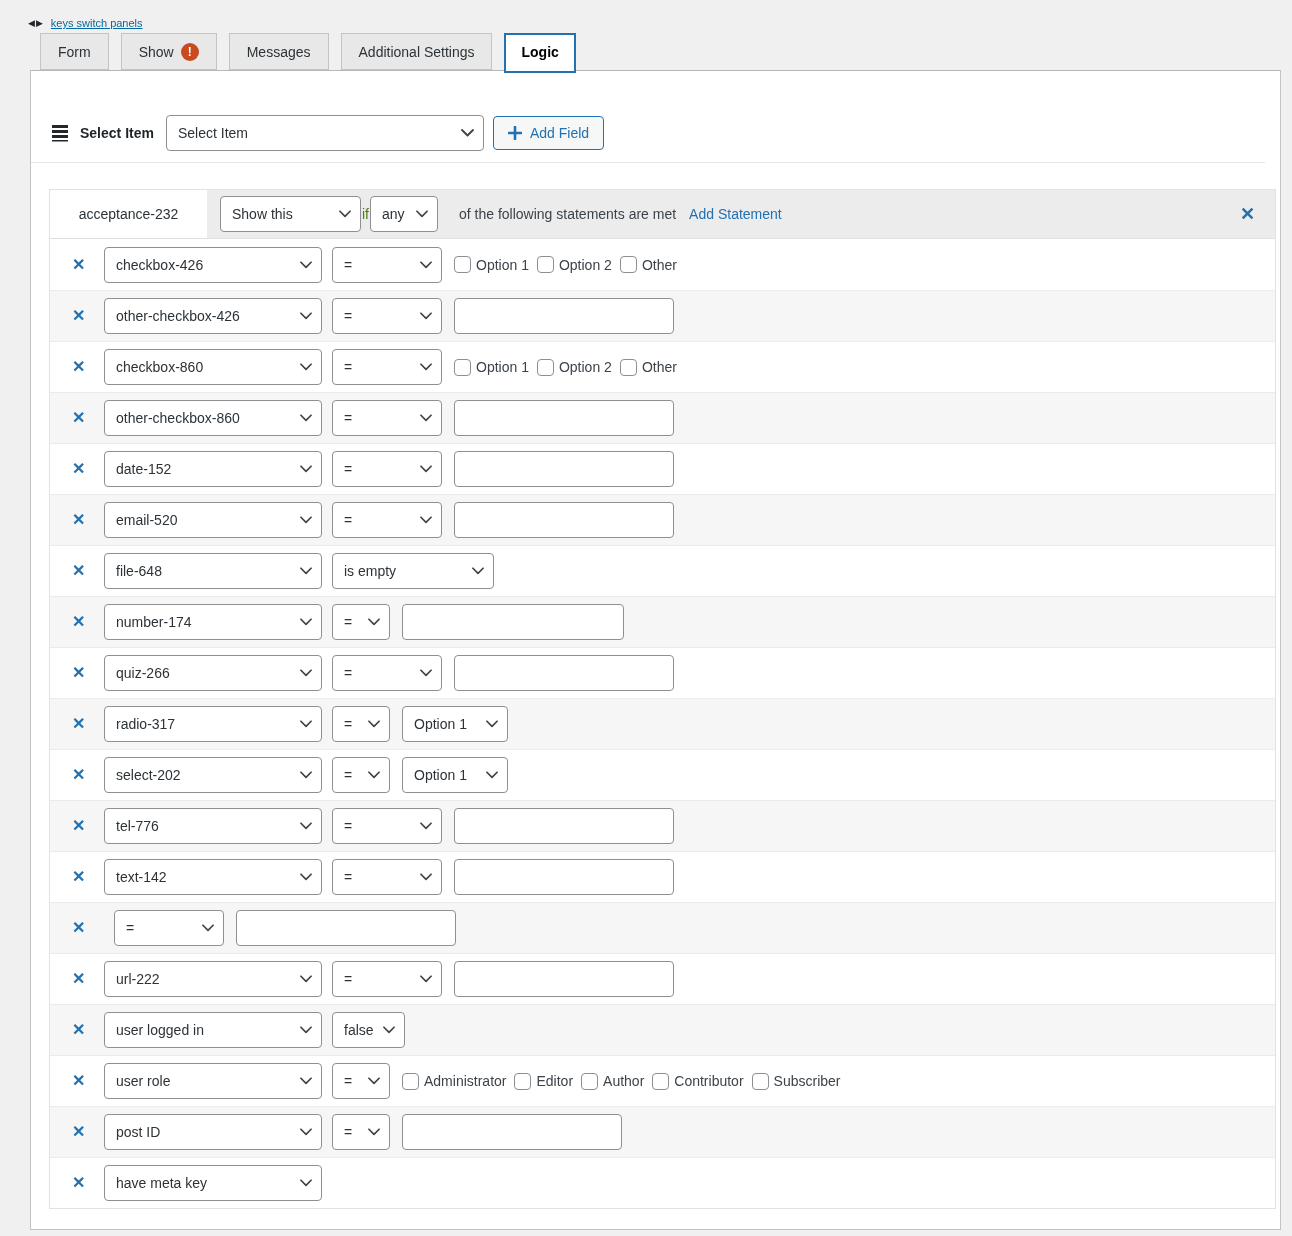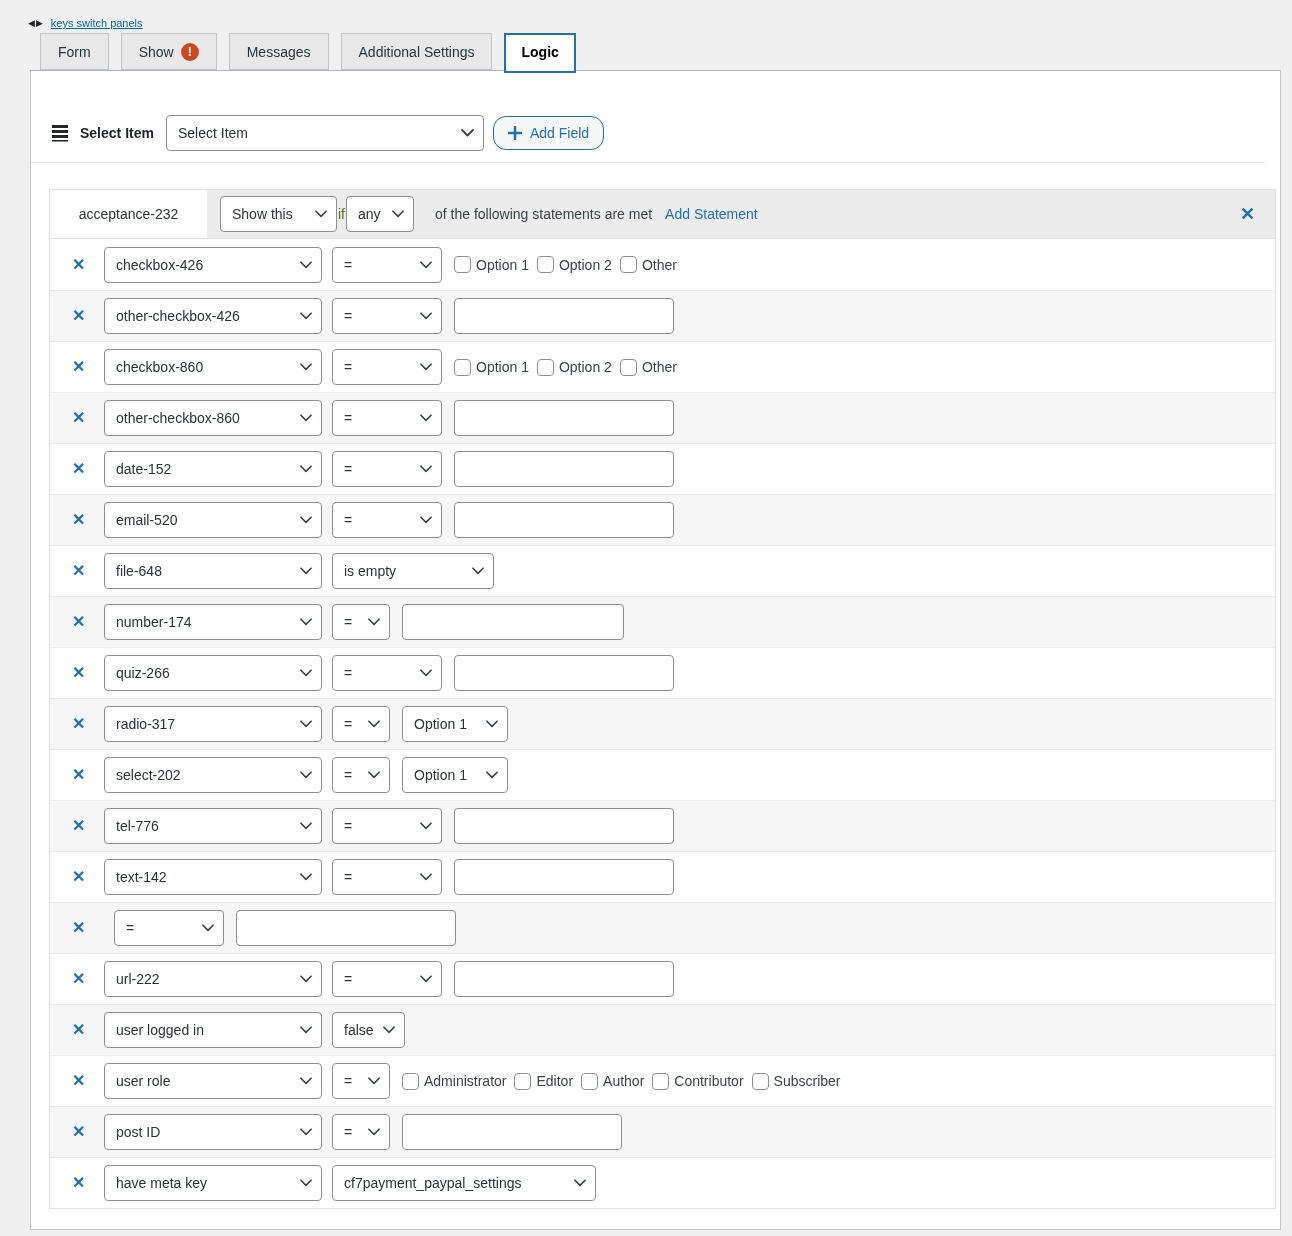--- a/index.html
+++ b/index.html
@@ -58,21 +58,21 @@
   .w-op-normal { width:110px; }
   .w-op-narrow { width:58px; }
   .w-op-wide { width:162px; }
   .w-op-false { width:73px; }
   .w-op-meta { width:264px; }
   .w-val-select { width:106px; }
 
   
   .add-field-btn {
     margin-left:9px; height:34px; padding:0 14px;
-    background:#f6f7f7; border:1px solid #2271b1; border-radius:13px;
+    background:#f6f7f7; border:1px solid #2271b1; border-radius:4px;
     color:#2271b1; font-size:14px; display:inline-flex; align-items:center; gap:8px; cursor:pointer;
   }
 
   
   .group { margin-top:26px; border:1px solid #e2e2e2; width:1227px; }
   .group-header {
     height:49px; background:#ececec; display:flex; align-items:center;
     border-bottom:1px solid #e0e0e0;
   }
   .group-name-box {
@@ -168,21 +168,21 @@
       </span>
       <span>Add Field</span>
     </button>
   </div>
 
   <div class="divider"></div>
 
   <div class="group">
     <div class="group-header">
       <div class="group-name-box">acceptance-232</div>
-      <div class="sel" style="width:117px">
+      <div class="sel" style="width:141px">
         <span>Show this</span>
         <span class="chev">
           <svg width="12" height="8" viewBox="0 0 13 8">
               <path d="M1 1 L6.5 6.5 L12 1" fill="none" stroke="#3c434a" stroke-width="1.8" stroke-linecap="round" stroke-linejoin="round"></path>
             </svg>
         </span>
       </div>
       <span class="if-label">if</span>
       <div class="sel" style="width:68px">
         <span>any</span>
@@ -613,25 +613,17 @@
         <div class="row">
           <span class="xbtn">✕</span>
           <div class="sel w-field">
             <span>have meta key</span>
             <span class="chev">
               <svg width="12" height="8" viewBox="0 0 13 8">
                 <path d="M1 1 L6.5 6.5 L12 1" fill="none" stroke="#3c434a" stroke-width="1.8" stroke-linecap="round" stroke-linejoin="round"></path>
               </svg>
             </span>
           </div>
-          <div class="sel w-op-meta op">
-            <span>cf7payment_paypal_settings</span>
-            <span class="chev">
-              <svg width="12" height="8" viewBox="0 0 13 8">
-                <path d="M1 1 L6.5 6.5 L12 1" fill="none" stroke="#3c434a" stroke-width="1.8" stroke-linecap="round" stroke-linejoin="round"></path>
-              </svg>
-            </span>
-          </div>
         </div>
       </div>
   </div>
 
 </div>
 
 </body></html>

